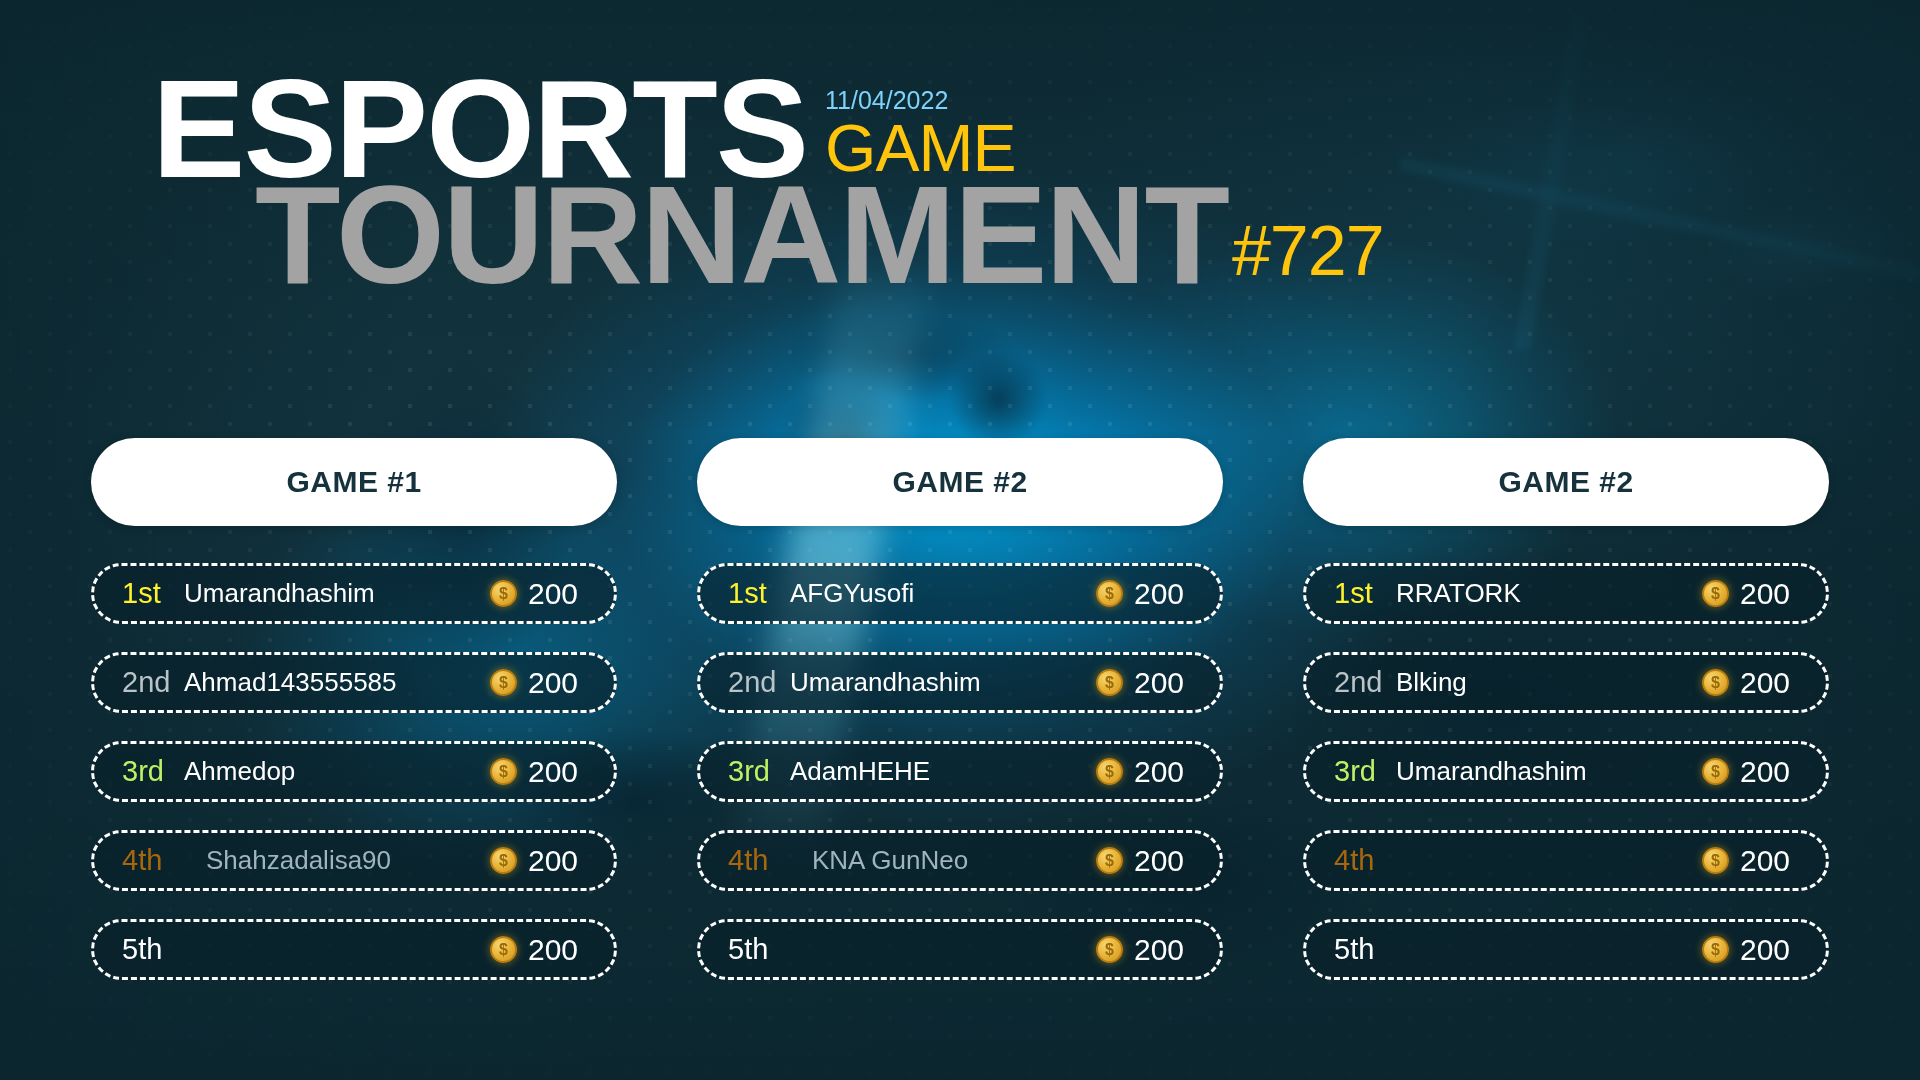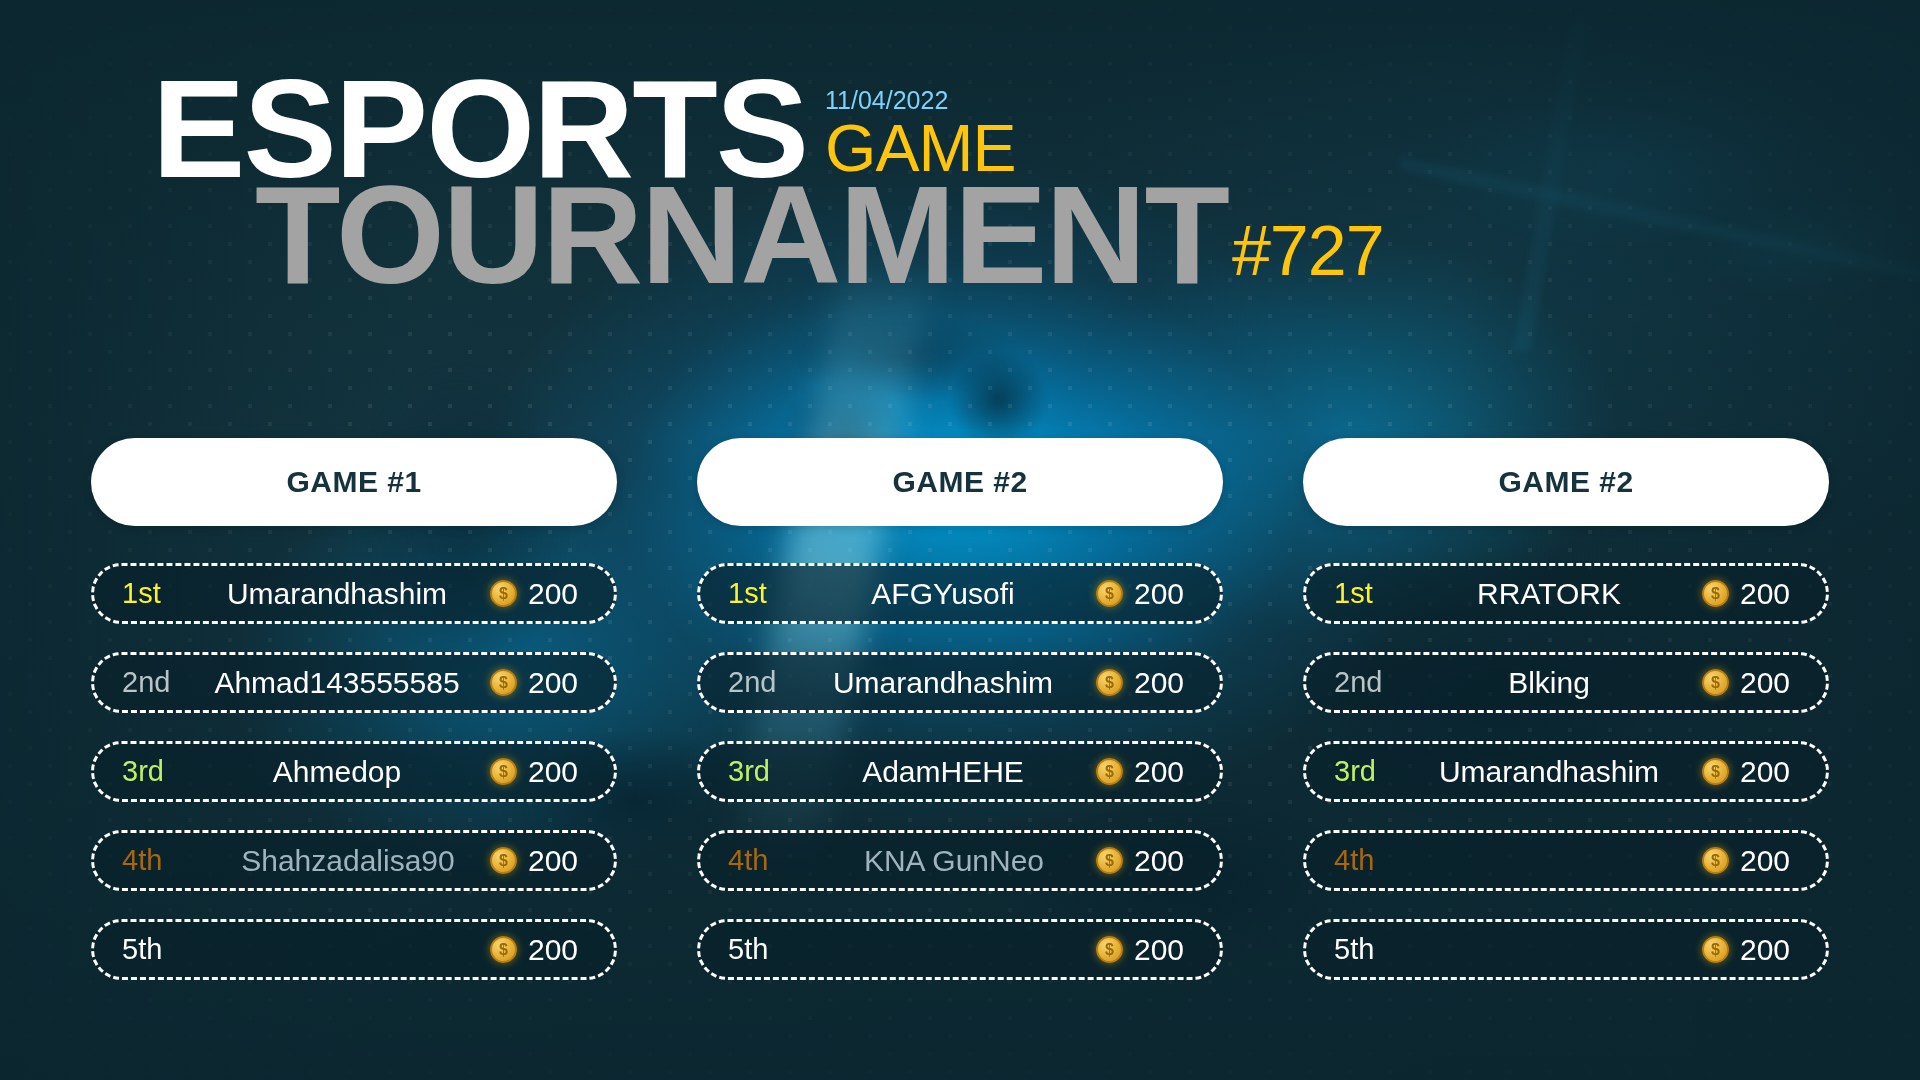--- a/index.html
+++ b/index.html
@@ -144,22 +144,22 @@
     font-size:29px; font-weight:500;
     width:62px; flex:0 0 62px;
   }
   .rank.r1 { color:#fff12a; }
   .rank.r2 { color:#b9c4c8; }
   .rank.r3 { color:#bef264; }
   .rank.r4 { color:#a8670d; }
   .rank.r5 { color:#ffffff; }
 
   .player {
-    font-size:30px; color:#ffffff;
-    flex:1 1 auto; white-space:nowrap; overflow:hidden;text-align:center;
+    font-size:26px; color:#ffffff;
+    flex:1 1 auto; white-space:nowrap; overflow:hidden;
   }
   .player.muted { color:#9fb4bd; padding-left:22px; }
 
   .prize {
     display:flex; align-items:center; gap:11px;
     flex:0 0 auto; margin-left:auto;
   }
   .coin {
     width:27px; height:27px; border-radius:50%;
     background:radial-gradient(circle at 34% 30%, #f7d772 0%, #e8b53a 48%, #cf921c 100%);

